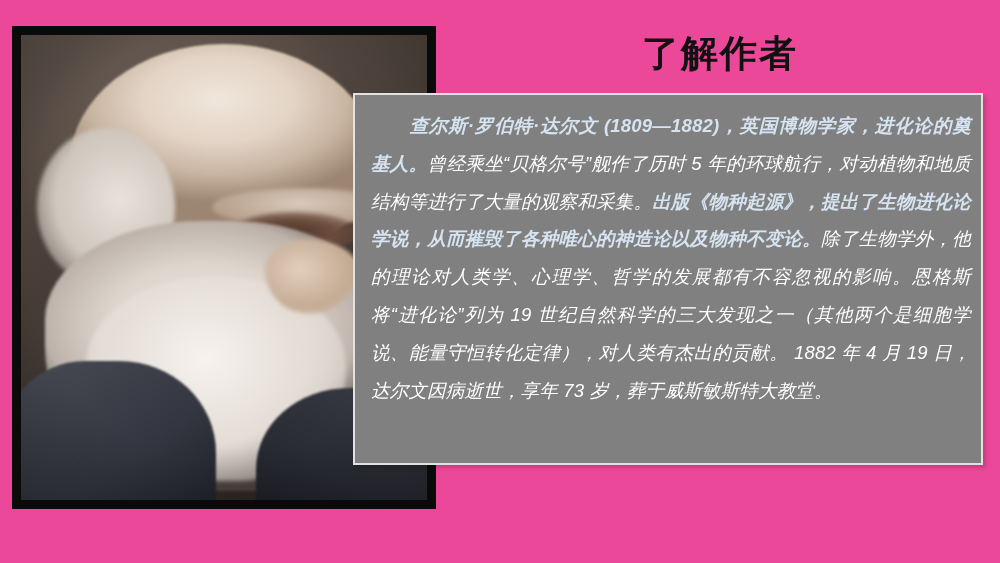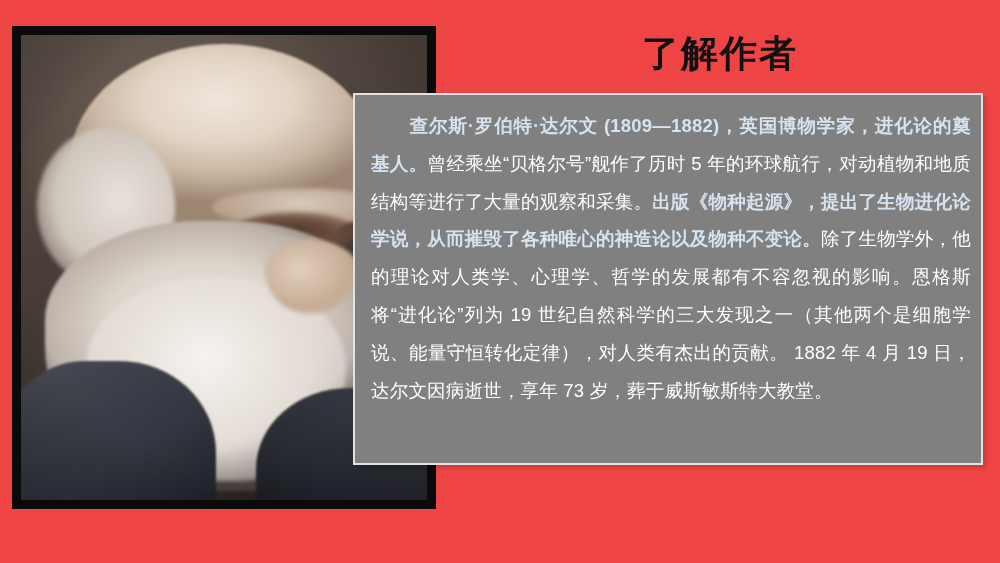--- a/index.html
+++ b/index.html
@@ -11,21 +11,21 @@
     height: 563px;
     background: #ffffff;
     font-family: "Liberation Sans", "DejaVu Sans", sans-serif;
     overflow: hidden;
     position: relative;
   }
 
   #slide {
     position: absolute;
     inset: 0;
-    background: #ef4444;
+    background: #ec4899;
   }
 
   
   #page-title {
     position: absolute;
     left: 440px;
     top: 34px;
     width: 560px;
     text-align: center;
     font-size: 37px;
@@ -160,20 +160,21 @@
     top: 12px;
     right: 10px;
     font-size: 18.5px;
     line-height: 37.8px;
     color: #ffffff;
     text-align: justify;
     text-align-last: left;
     letter-spacing: 0.2px;
     white-space: pre-wrap;
     word-break: break-all;
+    font-style: italic;
   }
   #bio-text .hl {
     font-weight: bold;
     color: #d6e3f0;
   }
 </style>
 </head>
 <body>
 
 <div id="slide">

